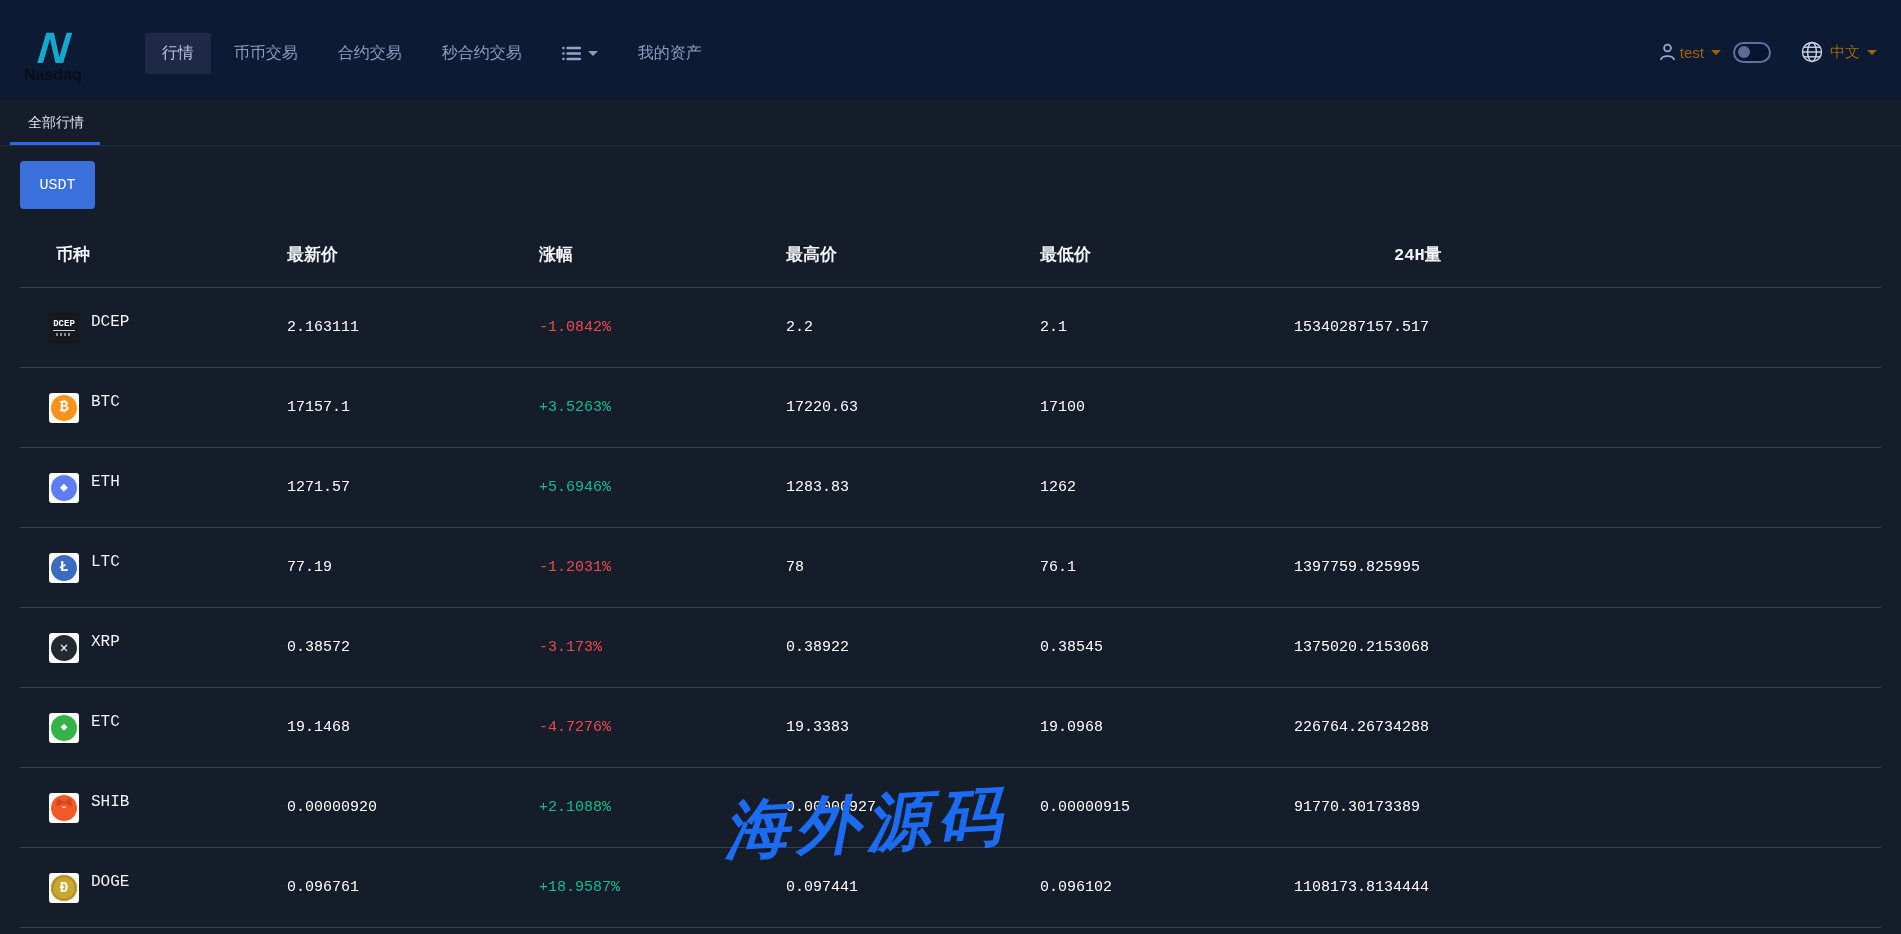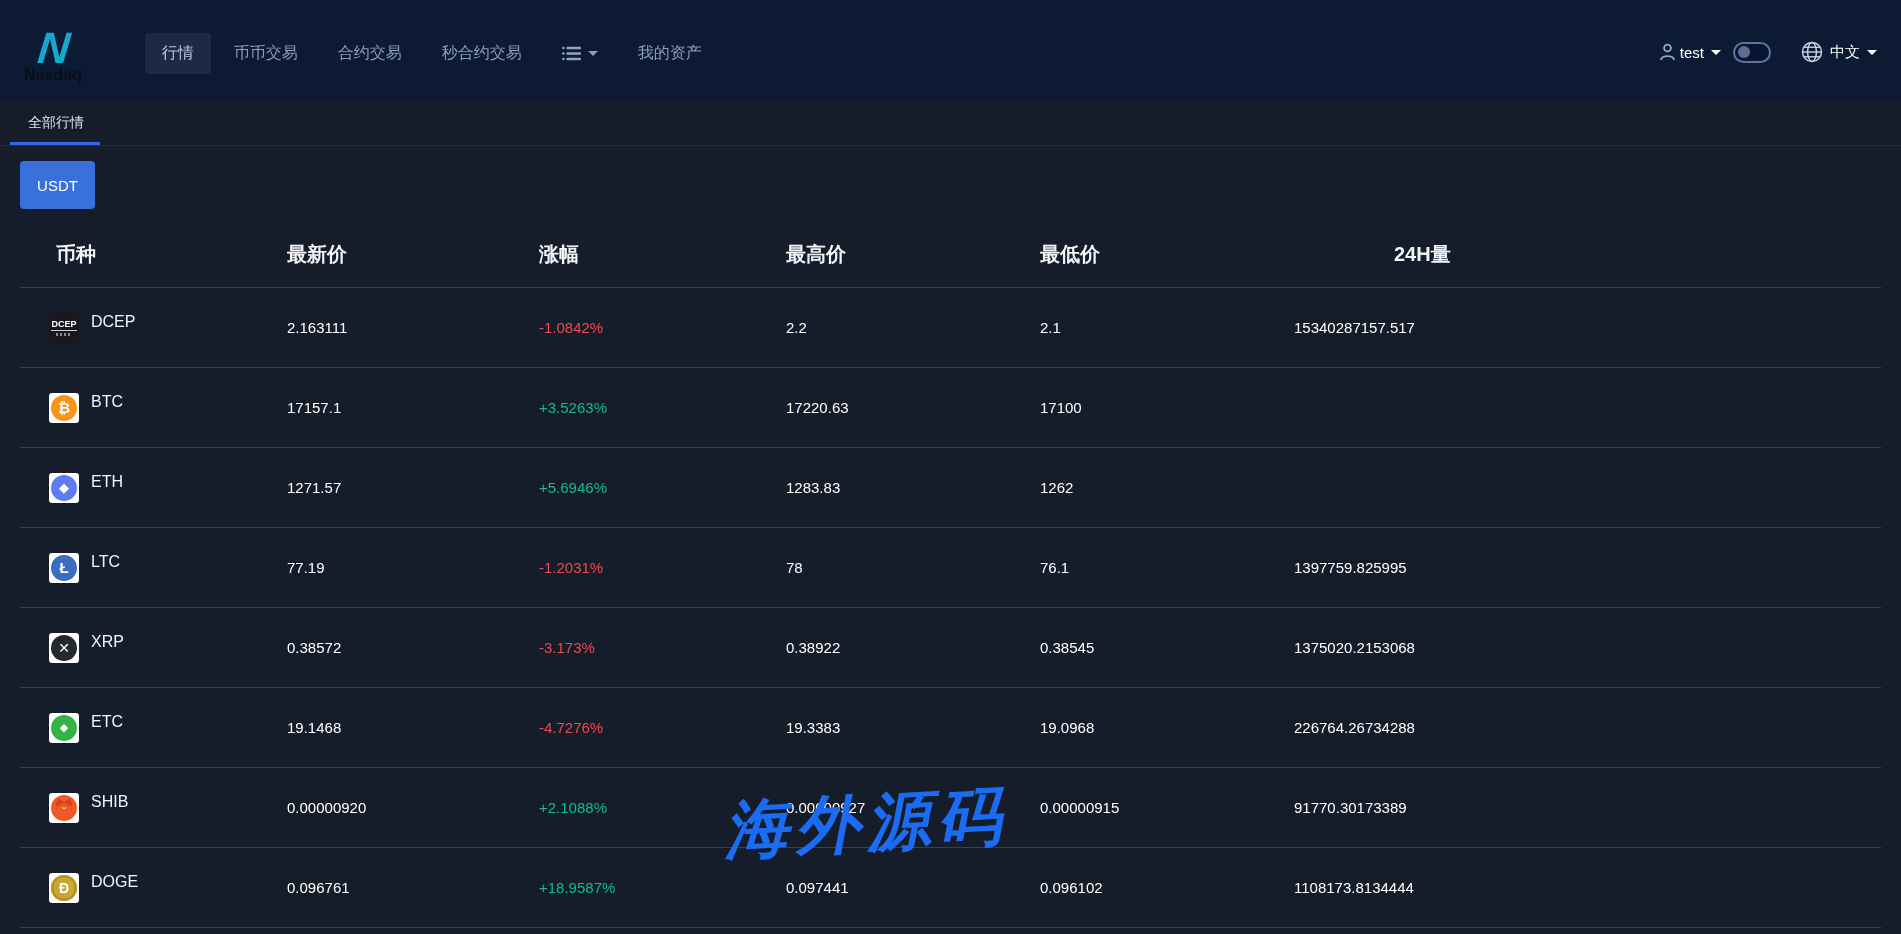--- a/index.html
+++ b/index.html
@@ -14,38 +14,38 @@
   
   .navbar{height:100px;background:var(--navbar-bg);display:flex;align-items:center;padding:0 24px;position:relative;z-index:5;}
   .logo{display:flex;flex-direction:column;align-items:center;margin-right:38px;cursor:pointer;margin-top:10px;}
   .logo-n{font-size:44px;font-weight:800;font-style:italic;color:var(--logo-cyan);line-height:0.95;transform:skewX(-6deg);letter-spacing:-2px;}
   .logo-text{font-size:16px;font-weight:700;color:var(--logo-text);line-height:1;margin-top:-2px;}
   .menu{display:flex;align-items:center;gap:6px;margin-top:6px;}
   .menu-item{display:flex;align-items:center;color:var(--nav-text);font-size:16px;padding:10px 17px;border-radius:3px;cursor:pointer;text-decoration:none;white-space:nowrap;}
   .menu-item.active{background:var(--active-nav-bg);color:#b9c4de;margin-left:25px;}
   .caret{display:inline-block;width:0;height:0;border:5px solid transparent;border-top-color:currentColor;margin-left:7px;transform:translateY(3px);}
   .nav-right{margin-left:auto;display:flex;align-items:center;margin-top:4px;}
-  .user,.lang{display:flex;align-items:center;color:#ffffff;font-size:15px;cursor:pointer;}
+  .user,.lang{display:flex;align-items:center;color:#a16207;font-size:15px;cursor:pointer;}
   .user svg{margin-right:4px;}
   .toggle{width:38px;height:21px;border:2px solid #5b739f;border-radius:11px;background:#0a1430;margin:0 16px 0 12px;position:relative;cursor:pointer;}
   .toggle .knob{position:absolute;left:3px;top:2.5px;width:12px;height:12px;border-radius:50%;background:#5d6d8e;}
   .lang{margin-left:14px;}
   .lang svg{margin-right:7px;}
 
   
   .tabbar{height:46px;border-bottom:1px solid #242c3c;display:flex;align-items:center;padding:0 28px;position:relative;}
   .tab{position:relative;height:100%;display:flex;align-items:center;font-size:14px;color:#dde2ec;cursor:pointer;}
   .tab.active::after{content:"";position:absolute;left:-18px;bottom:0;width:90px;height:3px;background:var(--tab-underline);}
 
   
-  .content{padding:15px 20px 0 20px;}
+  .content{padding:15px 20px 0 20px;font-family:Liberation Mono, monospace;}
   .usdt-btn{display:block;width:75px;height:48px;background:var(--accent);color:#fff;font-size:15px;border:none;border-radius:4px;cursor:pointer;font-family:inherit;}
   .market-table{margin-top:13px;}
   .thead,.trow{display:grid;grid-template-columns:267px 252px 247px 254px 254px 1fr;align-items:center;border-bottom:1px solid var(--divider);}
-  .thead{height:66px;font-size:20px;font-weight:700;color:#f2f4f8;}
+  .thead{height:66px;font-size:17px;font-weight:700;color:#f2f4f8;}
   .thead .hc1{padding-left:36px;}
   .thead .hc6{padding-left:100px;}
   .trow{height:80px;font-size:15px;color:#fff;cursor:pointer;}
   .cell{white-space:nowrap;}
   .c-coin{display:flex;align-items:flex-start;padding-left:29px;}
   .coin-name{font-size:16px;font-weight:500;margin-left:12px;color:#f2f4f7;}
   .c-change.up{color:var(--up);}
   .c-change.down{color:var(--down);}
 
   

